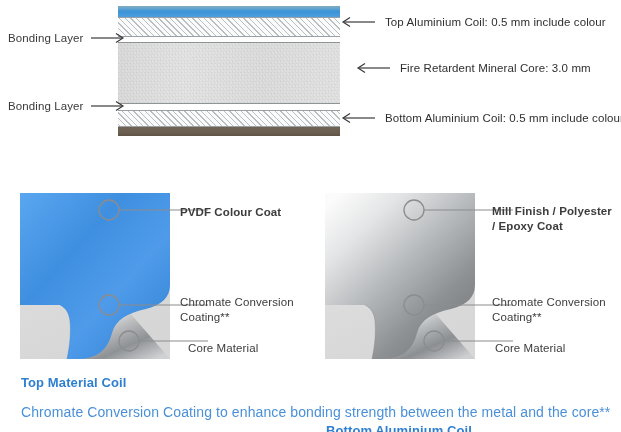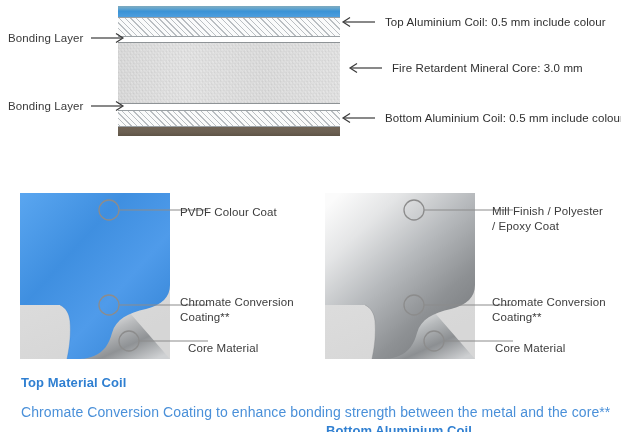--- a/index.html
+++ b/index.html
@@ -167,21 +167,21 @@
 <div class="arrow-right-group" style="left:341px; top:16px;">
   <span>
     <svg class="arrow-svg" width="34" height="12" viewBox="0 0 34 12">
       <line x1="3" y1="6" x2="34" y2="6" stroke="#3a3a3a" stroke-width="1.2"></line>
       <polyline points="9,1.5 2,6 9,10.5" fill="none" stroke="#3a3a3a" stroke-width="1.2"></polyline>
     </svg>
   </span>
   <span class="right-text" style="margin-left:10px;">Top Aluminium Coil:   0.5 mm include colour</span>
 </div>
 
-<div class="arrow-right-group" style="left:348px; top:62px;">
+<div class="arrow-right-group" style="left:356px; top:62px;">
   <span>
     <svg class="arrow-svg" width="34" height="12" viewBox="0 0 34 12">
       <line x1="3" y1="6" x2="34" y2="6" stroke="#3a3a3a" stroke-width="1.2"></line>
       <polyline points="9,1.5 2,6 9,10.5" fill="none" stroke="#3a3a3a" stroke-width="1.2"></polyline>
     </svg>
   </span>
   <span class="right-text" style="margin-left:10px;">Fire Retardent Mineral Core:  3.0 mm</span>
 </div>
 
 <div class="arrow-right-group" style="left:341px; top:112px;">
@@ -242,21 +242,21 @@
     <circle cx="11" cy="11" r="10" fill="none" stroke="#8c8c8c" stroke-width="1.3"></circle>
     <line x1="21" y1="11" x2="110" y2="11" stroke="#8c8c8c" stroke-width="1.1"></line>
   </svg>
 
   <svg style="position:absolute; left:98px; top:137px;" width="92" height="22" viewBox="0 0 92 22">
     <circle cx="11" cy="11" r="10" fill="none" stroke="#8c8c8c" stroke-width="1.3"></circle>
     <line x1="21" y1="11" x2="90" y2="11" stroke="#8c8c8c" stroke-width="1.1"></line>
   </svg>
 </div>
 
-<div class="callout-text" style="left:180px; top:205px;">PVDF Colour Coat</div>
+<div class="callout-text" style="left:180px; top:205px;font-weight:bold;">PVDF Colour Coat</div>
 <div class="callout-text" style="left:180px; top:295px;">Chromate Conversion
 Coating**</div>
 <div class="callout-text" style="left:188px; top:341px;">Core Material</div>
 <div class="panel-caption" style="left:21px; top:375px;">Top Material Coil</div>
 
 <div class="coil-panel" style="left:325px; top:193px; width:150px; height:166px;">
   <svg class="panel-art" width="150" height="166" viewBox="0 0 150 166">
     <defs>
       <linearGradient id="silverFace" x1="0.1" y1="0" x2="0.95" y2="1">
         <stop offset="0%" stop-color="#fbfbfb"></stop>
@@ -301,20 +301,20 @@
   <svg style="position:absolute; left:78px; top:101px;" width="112" height="22" viewBox="0 0 112 22">
     <circle cx="11" cy="11" r="10" fill="none" stroke="#8c8c8c" stroke-width="1.3"></circle>
     <line x1="21" y1="11" x2="110" y2="11" stroke="#8c8c8c" stroke-width="1.1"></line>
   </svg>
   <svg style="position:absolute; left:98px; top:137px;" width="92" height="22" viewBox="0 0 92 22">
     <circle cx="11" cy="11" r="10" fill="none" stroke="#8c8c8c" stroke-width="1.3"></circle>
     <line x1="21" y1="11" x2="90" y2="11" stroke="#8c8c8c" stroke-width="1.1"></line>
   </svg>
 </div>
 
-<div class="callout-text" style="left:492px; top:204px;">Mill Finish / Polyester
+<div class="callout-text" style="left:492px; top:204px;font-weight:bold;">Mill Finish / Polyester
 /  Epoxy Coat</div>
 <div class="callout-text" style="left:492px; top:295px;">Chromate Conversion
 Coating**</div>
 <div class="callout-text" style="left:495px; top:341px;">Core Material</div>
 <div class="panel-caption" style="left:326px; top:375px;margin-top:48px;">Bottom Aluminium Coil</div>
 
 <div id="footnote">Chromate Conversion Coating to enhance bonding strength between the metal and the core**</div>
 
 </body></html>

